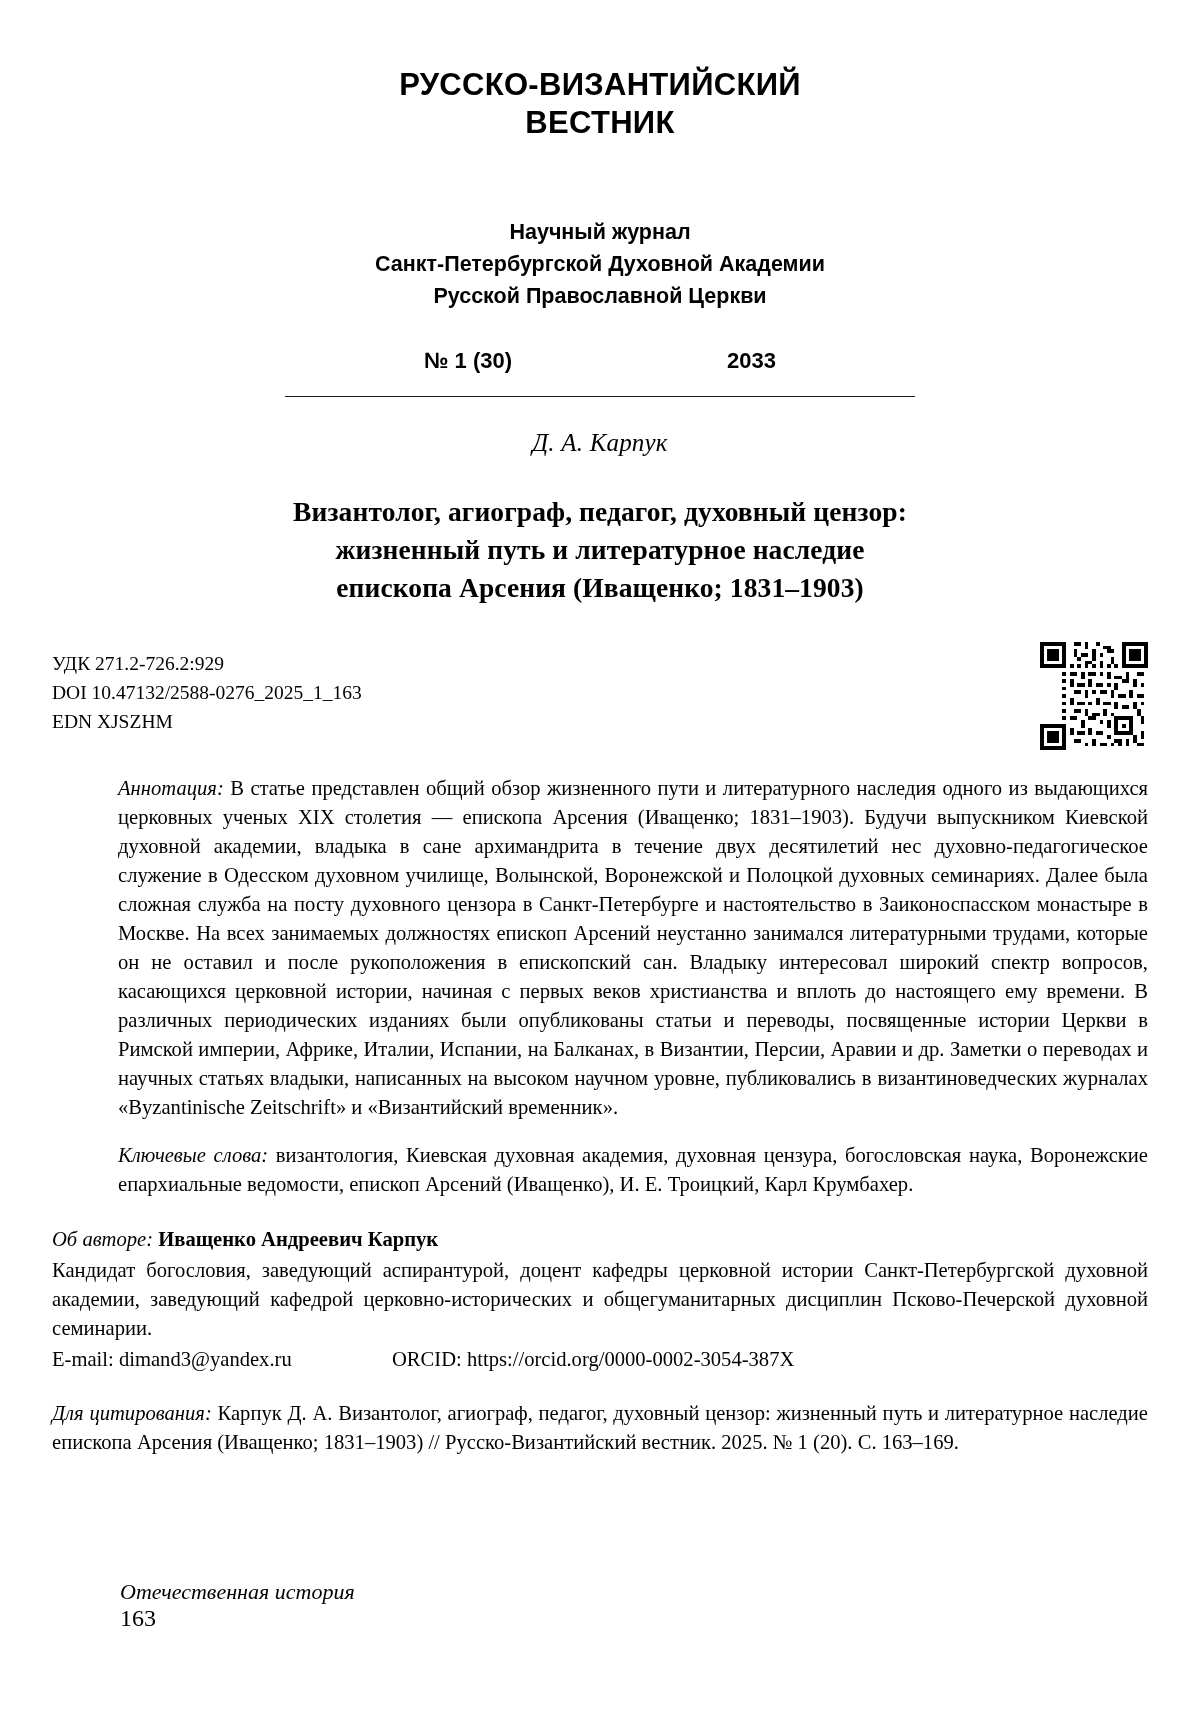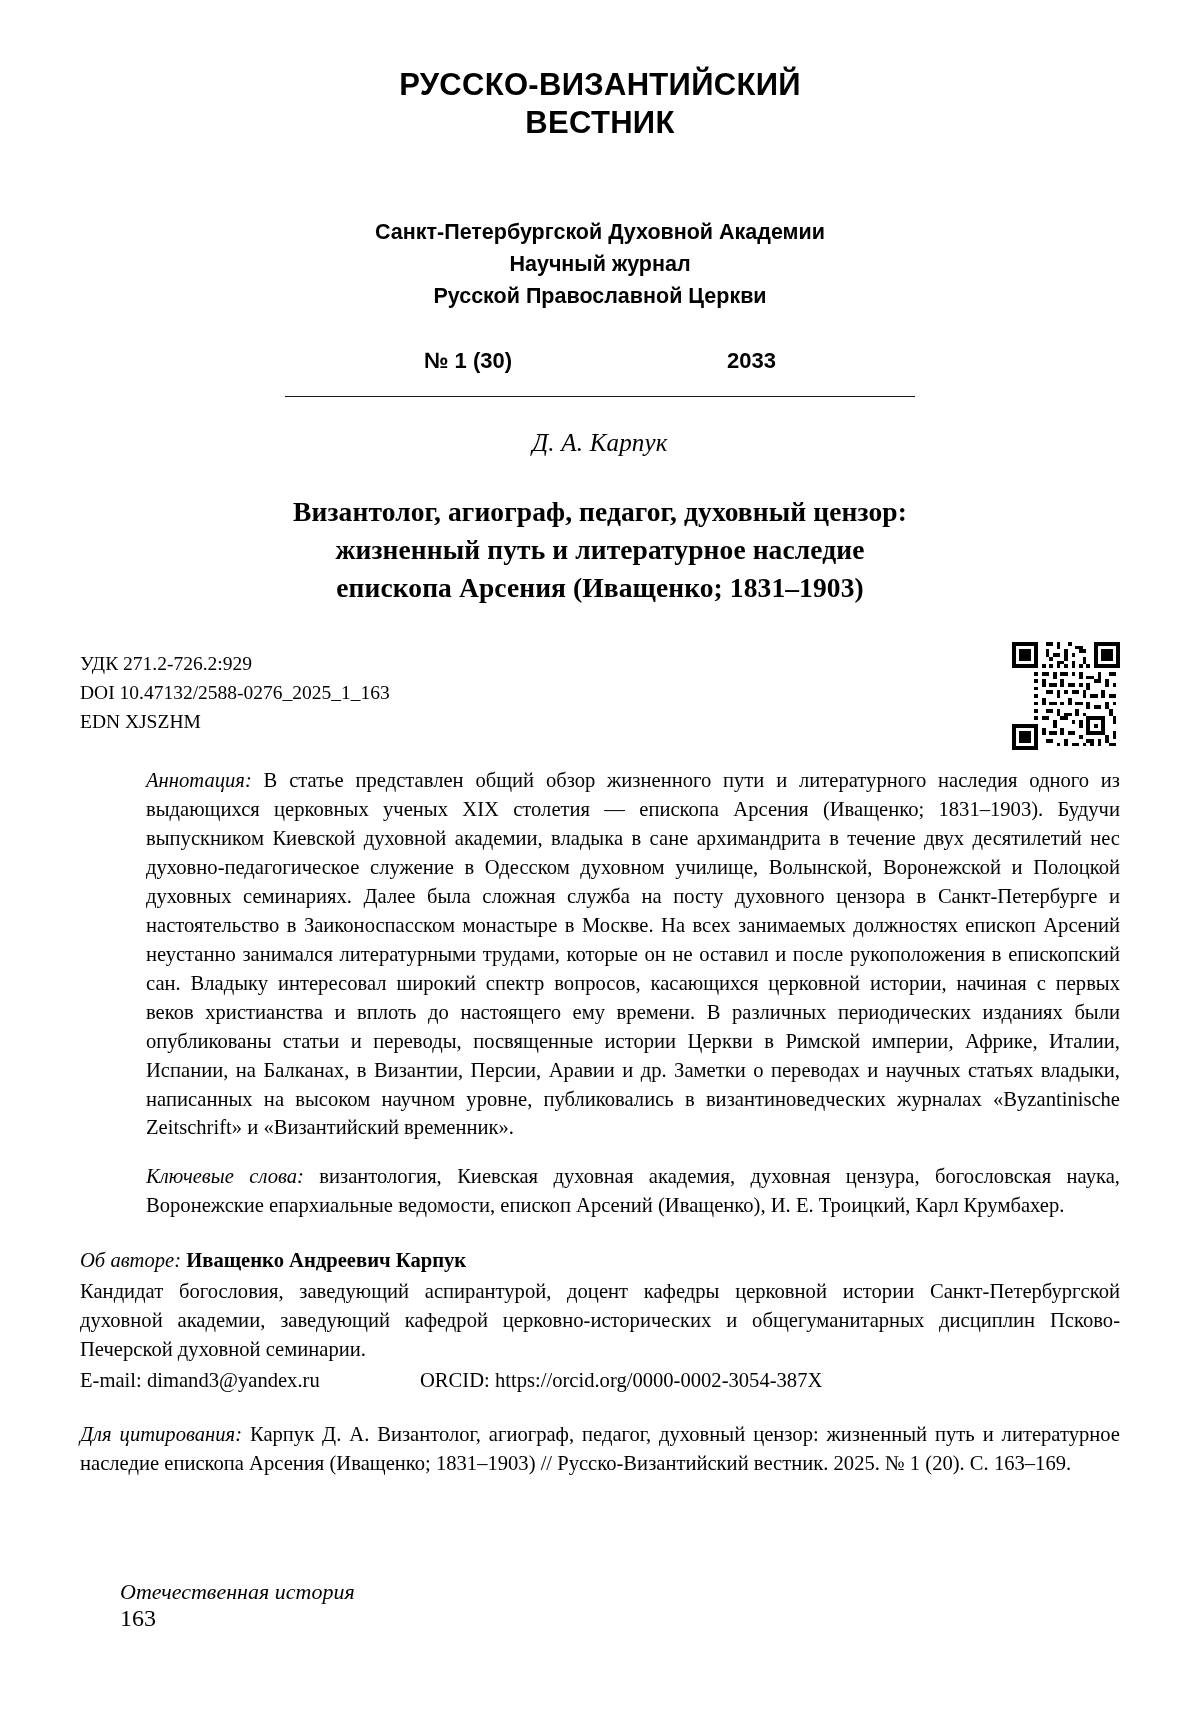--- a/index.html
+++ b/index.html
@@ -13,21 +13,21 @@
     font-family: "Liberation Serif", serif;
     color: #000000;
     position: relative;
     overflow: hidden;
   }
   .page {
     position: relative;
     width: 1200px;
     height: 1684px;
     box-sizing: border-box;
-    padding: 0 80px;
+    padding: 0 52px;
   }
 
   
   .masthead {
     text-align: center;
     font-family: "Liberation Sans", sans-serif;
     font-weight: 700;
     font-size: 31px;
     line-height: 1.22;
     letter-spacing: 0.3px;
@@ -94,21 +94,21 @@
     position: absolute;
     right: 0;
     top: -8px;
     width: 108px;
     height: 108px;
   }
   .qr svg { display: block; }
 
   
   .abstract {
-    margin-top: 8px;
+    margin-top: 16px;
     margin-left: 66px;
     font-size: 20.6px;
     line-height: 1.405;
     text-align: justify;
     text-justify: inter-word;
     hyphens: manual;
   }
   .abstract .lead { font-style: italic; }
   .keywords {
     margin-top: 20px;
@@ -174,22 +174,22 @@
 <body>
 
 <div class="page">
 
   <div class="masthead">
     <span>РУССКО-ВИЗАНТИЙСКИЙ</span>
     <span class="line2">ВЕСТНИК</span>
   </div>
 
   <div class="journal-sub">
+    <div>Научный журнал</div>
     <div>Санкт-Петербургской Духовной Академии</div>
-    <div>Научный журнал</div>
     <div>Русской Православной Церкви</div>
   </div>
 
   <div class="issue-row">
     <span class="issue-no">№ 1 (30)</span>
     <span>2033</span>
   </div>
 
   <div class="rule"></div>
 

